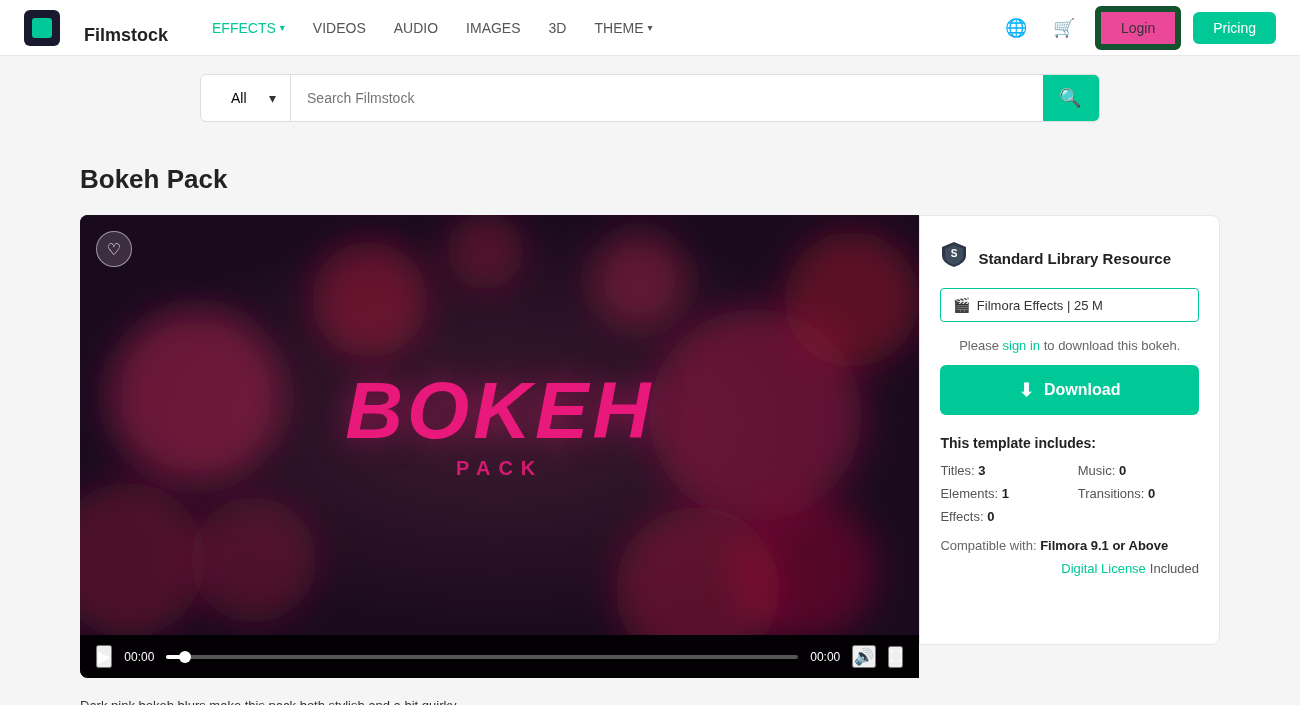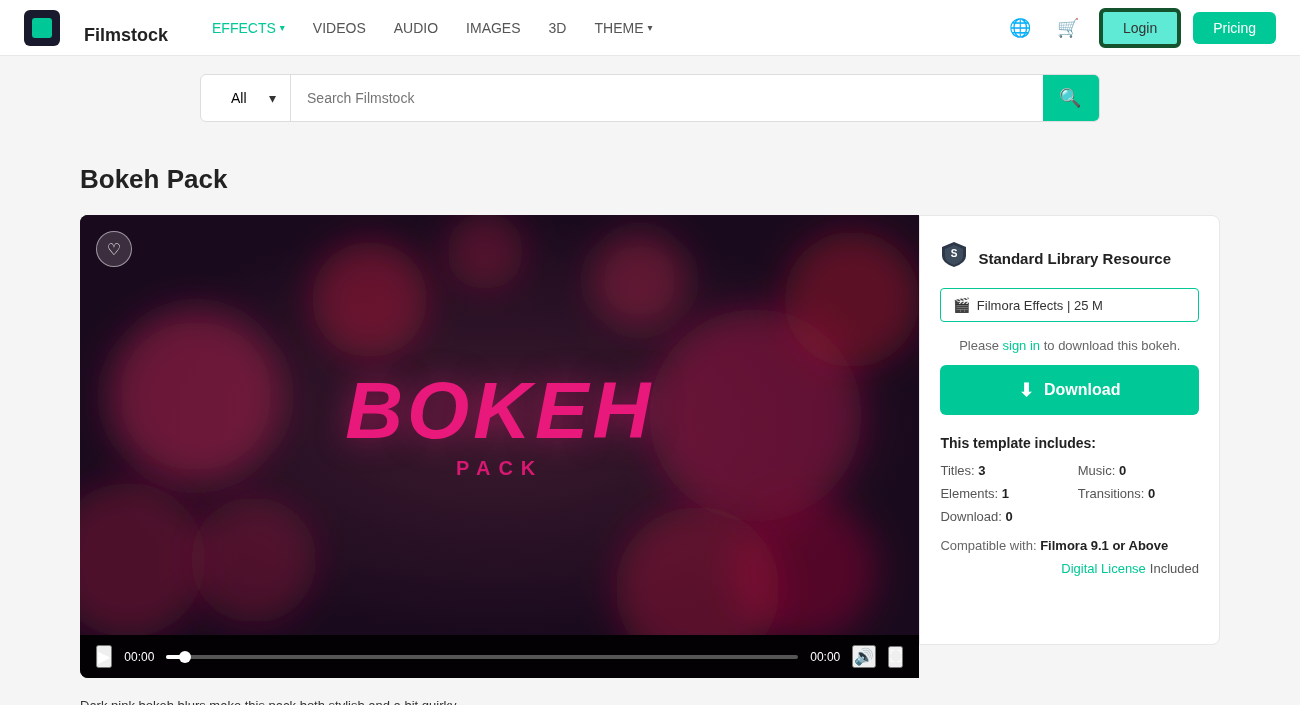--- a/index.html
+++ b/index.html
@@ -35,21 +35,21 @@
     }
     .nav-item.active { color: #00c896; font-weight: 500; }
     .chevron { font-size: 10px; color: inherit; }
     .header-actions { display: flex; align-items: center; gap: 12px; margin-left: auto; }
     .icon-btn {
       width: 36px; height: 36px; border: none; background: transparent;
       cursor: pointer; display: flex; align-items: center; justify-content: center;
       color: #555; font-size: 18px; border-radius: 50%;
     }
     .login-btn {
-      padding: 8px 20px; border: 4px solid #14532d; background: #5eead4;
+      padding: 8px 20px; border: 6px solid #14532d; background: #ec4899;
       border-radius: 6px; cursor: pointer; font-size: 14px; color: #333;
     }
     .pricing-btn {
       padding: 8px 20px; background: #00c896; color: #fff;
       border: none; border-radius: 6px; cursor: pointer; font-size: 14px; font-weight: 500;
     }
 
     
     .search-section {
       background: #f5f5f5;
@@ -317,21 +317,21 @@
           <div class="template-item">
             <span>Music:</span> <strong>0</strong>
           </div>
           <div class="template-item">
             <span>Elements:</span> <strong>1</strong>
           </div>
           <div class="template-item">
             <span>Transitions:</span> <strong>0</strong>
           </div>
           <div class="template-item">
-            <span>Download:</span> <strong>0</strong>
+            <span>Effects:</span> <strong>0</strong>
           </div>
         </div>
         <div class="compat-row">
           <span>Compatible with:</span> <strong>Filmora 9.1 or Above</strong>
         </div>
         <div class="license-row">
           <a class="license-link" href="#">Digital License</a>
           <span>Included</span>
         </div>
       </div>

